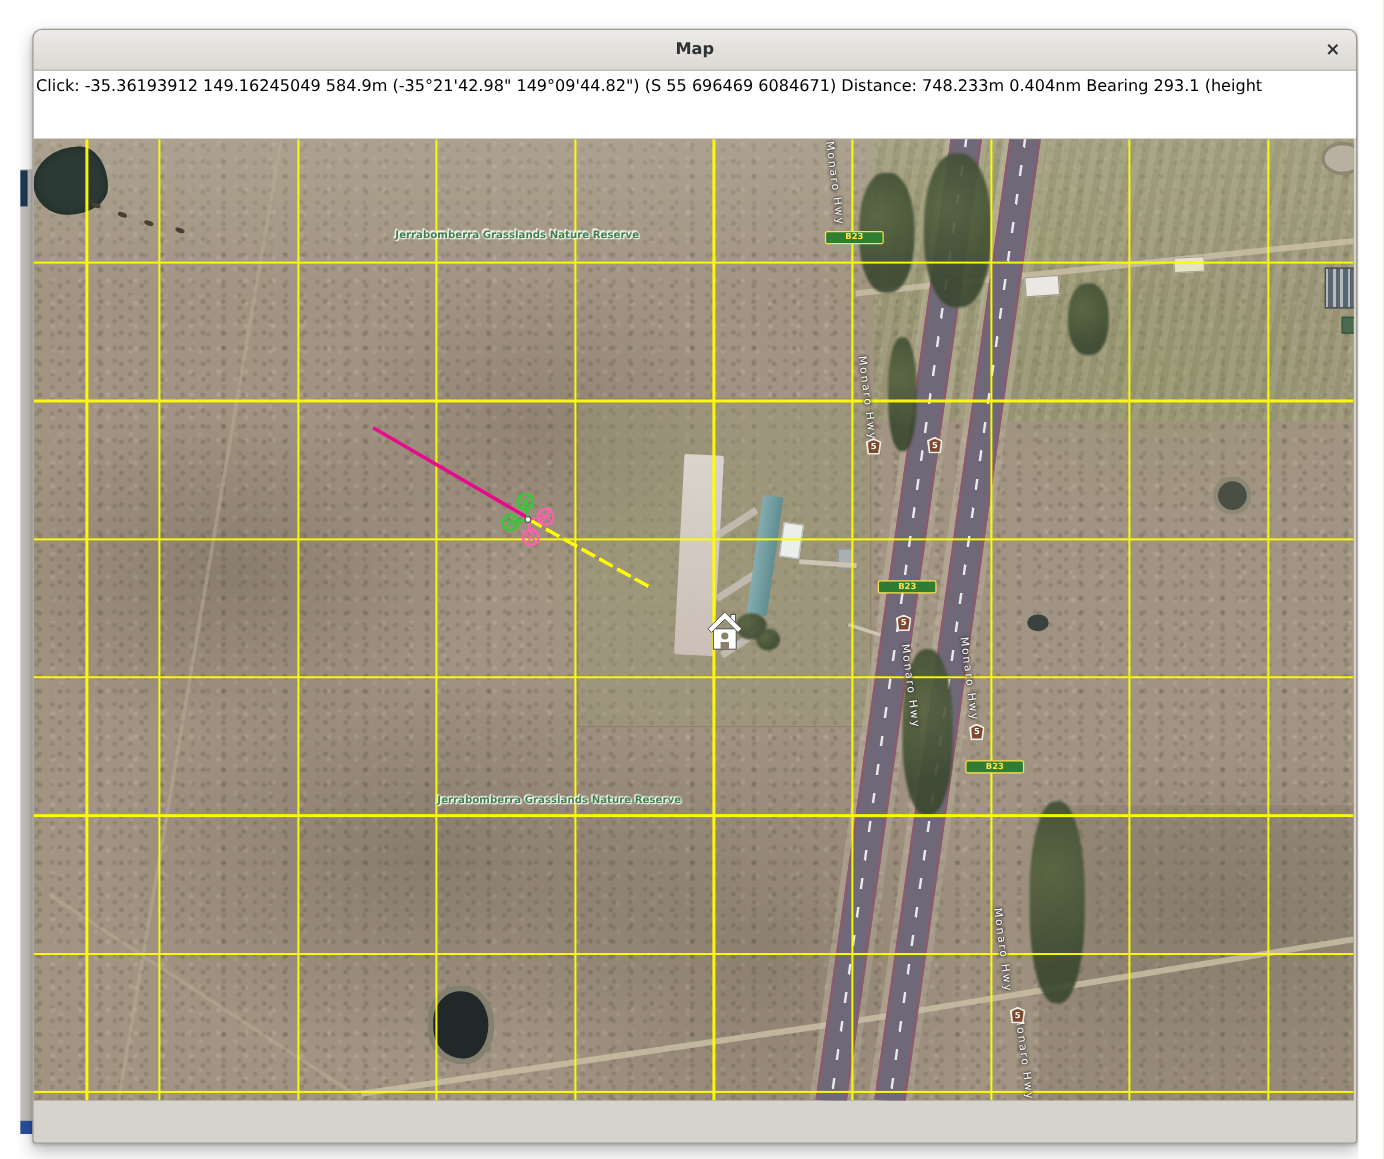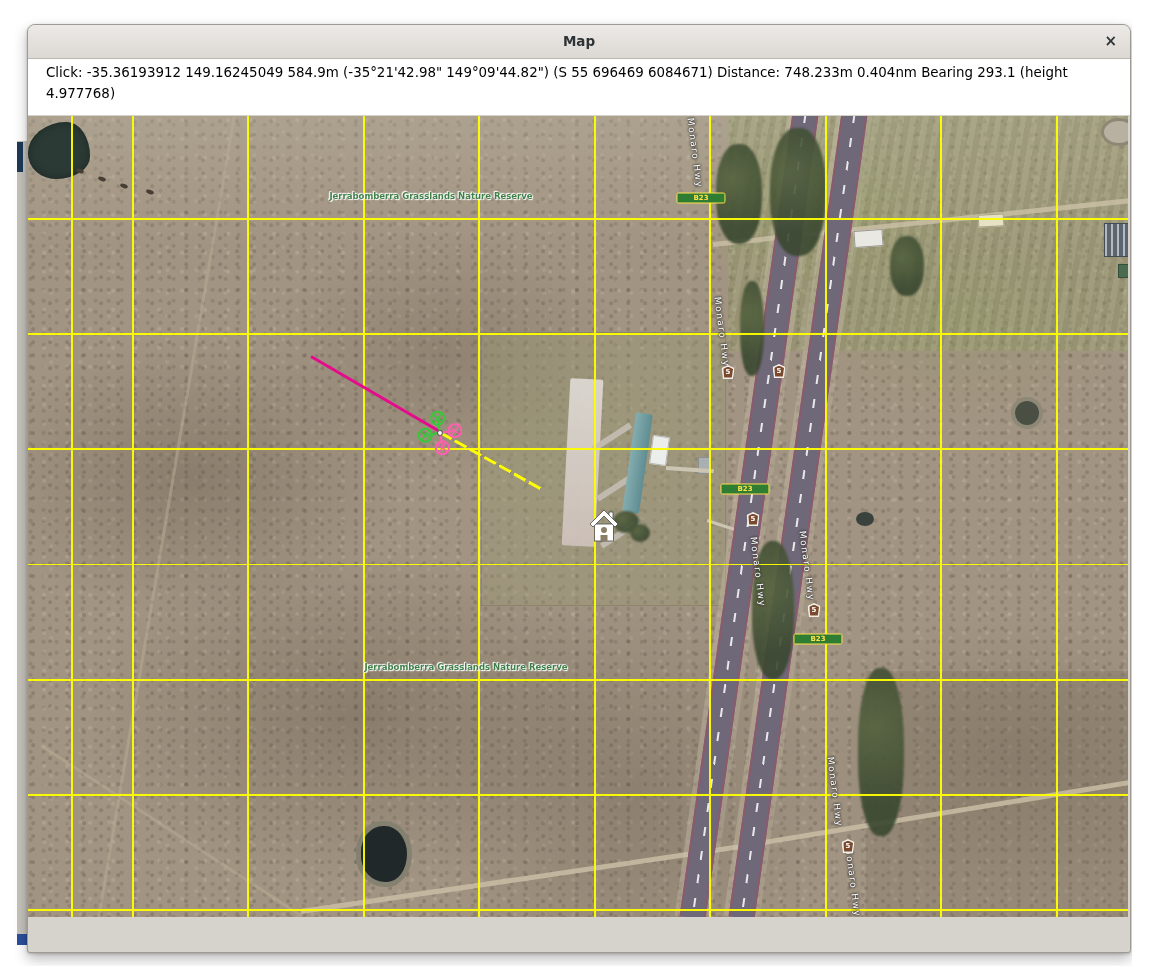--- a/index.html
+++ b/index.html
@@ -12,21 +12,21 @@
 
   .window{position:absolute;left:27px;top:24px;width:1102px;height:927px;background:#d6d2cc;
     border:1px solid #9f9a93;border-radius:8px 8px 3px 3px;box-shadow:0 6px 14px rgba(0,0,0,.28),0 1px 3px rgba(0,0,0,.2);overflow:hidden;}
   .titlebar{position:relative;height:33px;background:linear-gradient(#eceae7,#dcd8d3);border-bottom:1px solid #bcb7b0;}
   .title{position:absolute;left:0;right:0;top:8px;text-align:center;font-weight:bold;font-size:13.5px;color:#2e3436;}
   .close{position:absolute;right:13px;top:7px;font-size:15px;font-weight:bold;color:#2e3436;cursor:pointer;line-height:18px;}
   .menubar{height:28px;background:#f6f5f3;border-bottom:1px solid #d5d1cb;}
   .menu-item{display:inline-block;padding:5px 10px 0 9px;font-size:13px;color:#2e3436;cursor:pointer;}
   .statusbar{height:53px;background:#ffffff;border-bottom:1px solid #d5d1cb;overflow:hidden;
     font-size:13.4px;color:#000;padding:3px 0 0 2px;}
-  .statusbar div{white-space:nowrap;overflow:hidden;line-height:21px;margin-left:16px;}
+  .statusbar div{white-space:nowrap;overflow:hidden;line-height:21px;}
 
   .map{position:relative;width:1100px;height:801px;overflow:hidden;background:#a29482;cursor:crosshair;}
   .layer{position:absolute;left:0;top:0;width:100%;height:100%;}
   .tex-base{background-color:#a29482;background-image:
     radial-gradient(circle at 30% 40%, rgba(58,50,40,.20) 0 1.5px, transparent 2.5px),
     radial-gradient(circle at 70% 20%, rgba(238,228,208,.16) 0 1.5px, transparent 2.5px),
     radial-gradient(circle at 20% 80%, rgba(66,57,44,.16) 0 1.5px, transparent 2.5px),
     radial-gradient(circle at 80% 70%, rgba(228,218,198,.13) 0 1.5px, transparent 2.5px);
     background-size:17px 13px,23px 19px,13px 11px,29px 23px;}
   .blotches{background-image:
@@ -86,21 +86,21 @@
   .grid{background-image:
     repeating-linear-gradient(to bottom, #ffff00 0 1.8px, transparent 1.8px 115.2px),
     repeating-linear-gradient(to right, #ffff00 0 1.8px, transparent 1.8px 115.5px);
     background-position:0 102px,104px 0;opacity:.95;}
 
   .reserve{position:absolute;transform:translate(-50%,-50%);color:#3f8049;font-size:8.5px;white-space:nowrap;
     text-shadow:0 0 2px #fff,0 0 2px #fff,1px 1px 1px #fff,-1px -1px 1px #fff;font-weight:bold;}
   .roadlabel{position:absolute;transform:translate(-50%,-50%) rotate(82.5deg);color:#fff;font-size:9px;
     letter-spacing:1.5px;white-space:nowrap;text-shadow:0 0 2px #3a3a3a,0 0 2px #3a3a3a,0 0 3px #2e2e2e;}
   .b23{position:absolute;transform:translate(-50%,-50%);background:#2f7d33;color:#ffe14d;border:1px solid #ffe14d;
-    font-size:7px;font-weight:bold;line-height:9px;padding:0 16px;border-radius:2px;}
+    font-size:7px;font-weight:bold;line-height:9px;padding:0 16px;border-radius:2px;margin-left:11px;}
   .tshield{position:absolute;width:13px;height:14px;transform:translate(-50%,-50%);
     clip-path:polygon(50% 0,100% 22%,88% 100%,12% 100%,0 22%);background:#f2efe9;}
   .tshield .inner{position:absolute;left:1.5px;top:1.5px;right:1.5px;bottom:1.5px;
     clip-path:polygon(50% 0,100% 22%,88% 100%,12% 100%,0 22%);background:#7b4a2e;
     color:#fff;font-size:7px;font-weight:bold;text-align:center;line-height:11px;}
 
   .trail{position:absolute;height:3px;transform-origin:0 50%;}
   .trail-magenta{left:283px;top:239px;width:149px;transform:rotate(30.2deg);background:#e60a8c;}
   .trail-yellow{left:412px;top:315px;width:117px;transform:rotate(29.2deg);
     background:repeating-linear-gradient(to right,#ffff00 0 13px, rgba(255,255,0,0) 13px 17px);}
@@ -115,21 +115,20 @@
   <div class="edge-blue-top"></div>
   <div class="edge-blue-bottom"></div>
 
   <div class="window">
     <div class="titlebar">
       <span class="title">Map</span>
       <span class="close">×</span>
     </div>
     <div class="statusbar">
       <div>Click: -35.36193912 149.16245049  584.9m (-35°21'42.98" 149°09'44.82") (S 55 696469 6084671)  Distance: 748.233m 0.404nm Bearing 293.1 (height</div>
-      <div>4.977768)</div>
     </div>
 
     <div class="map">
       <div class="layer tex-base"></div>
       <div class="layer blotches"></div>
       <div class="field-topright"></div>
       <div class="field-runway"></div>
       <div class="tint-bottomright"></div>
 
       <div class="track" style="left:137px;top:-5px;width:3px;height:812px;transform:rotate(9.6deg);"></div>

